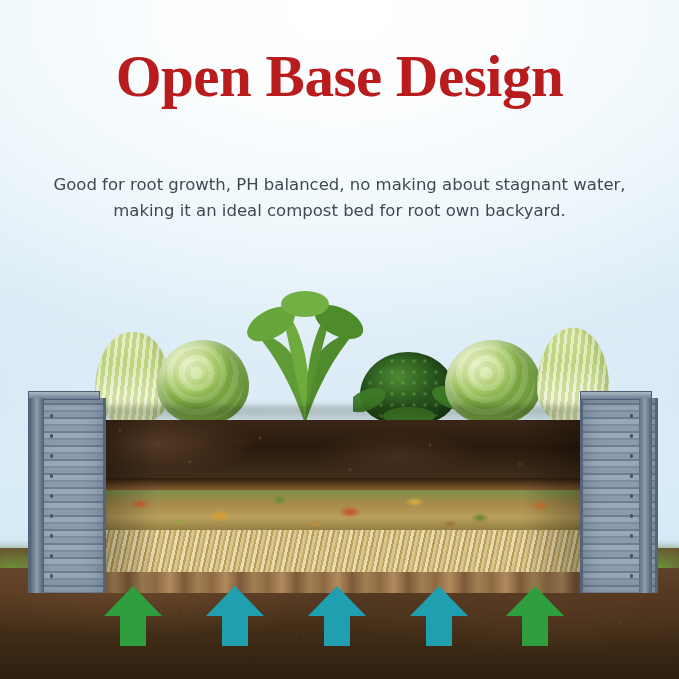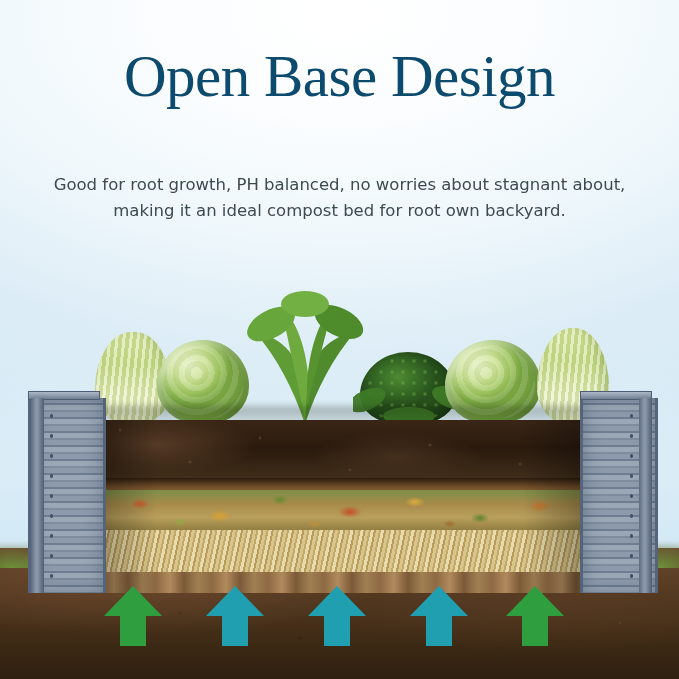--- a/index.html
+++ b/index.html
@@ -35,24 +35,24 @@
     background: linear-gradient(to bottom, rgba(255,255,255,0) 0%, rgba(228,242,250,0.55) 55%, rgba(205,232,245,0.85) 100%);
   }
 
   
   .headline {
     position: absolute;
     left: 0; top: 46px;
     width: 679px;
     text-align: center;
     font-family: "Liberation Serif", serif;
-    font-weight: normal;
+    font-weight: bold;
     font-size: 59px;
     letter-spacing: -0.5px;
-    color: #0c4a6e;
+    color: #b91c1c;
     line-height: 1.05;
   }
 
   .subtitle {
     position: absolute;
     left: 0; top: 172px;
     width: 679px;
     text-align: center;
     color: #3d4a4f;
     font-size: 16.5px;
@@ -318,21 +318,21 @@
   <div class="sky-haze"></div>
 
   <div class="ground-top-blend"></div>
   <div class="ground"></div>
   <div class="ground-speckle"></div>
   <div class="grass-left"></div>
   <div class="grass-right"></div>
 
   <div class="headline">Open Base Design</div>
   <div class="subtitle">
-    <span class="line">Good for root growth, PH balanced, no worries about stagnant about,</span>
+    <span class="line">Good for root growth, PH balanced, no making about stagnant water,</span>
     <span class="line">making it an ideal compost bed for root own backyard.</span>
   </div>
 
   <div class="veg-band">
 
     <div class="veg napa" style="left:10px; width:76px; height:92px;"></div>
 
     <div class="veg cabbage" style="left:72px; width:92px; height:84px;"></div>
 
     <svg class="veg leafy" style="left:150px; width:140px; height:136px;" viewBox="0 0 140 136">

